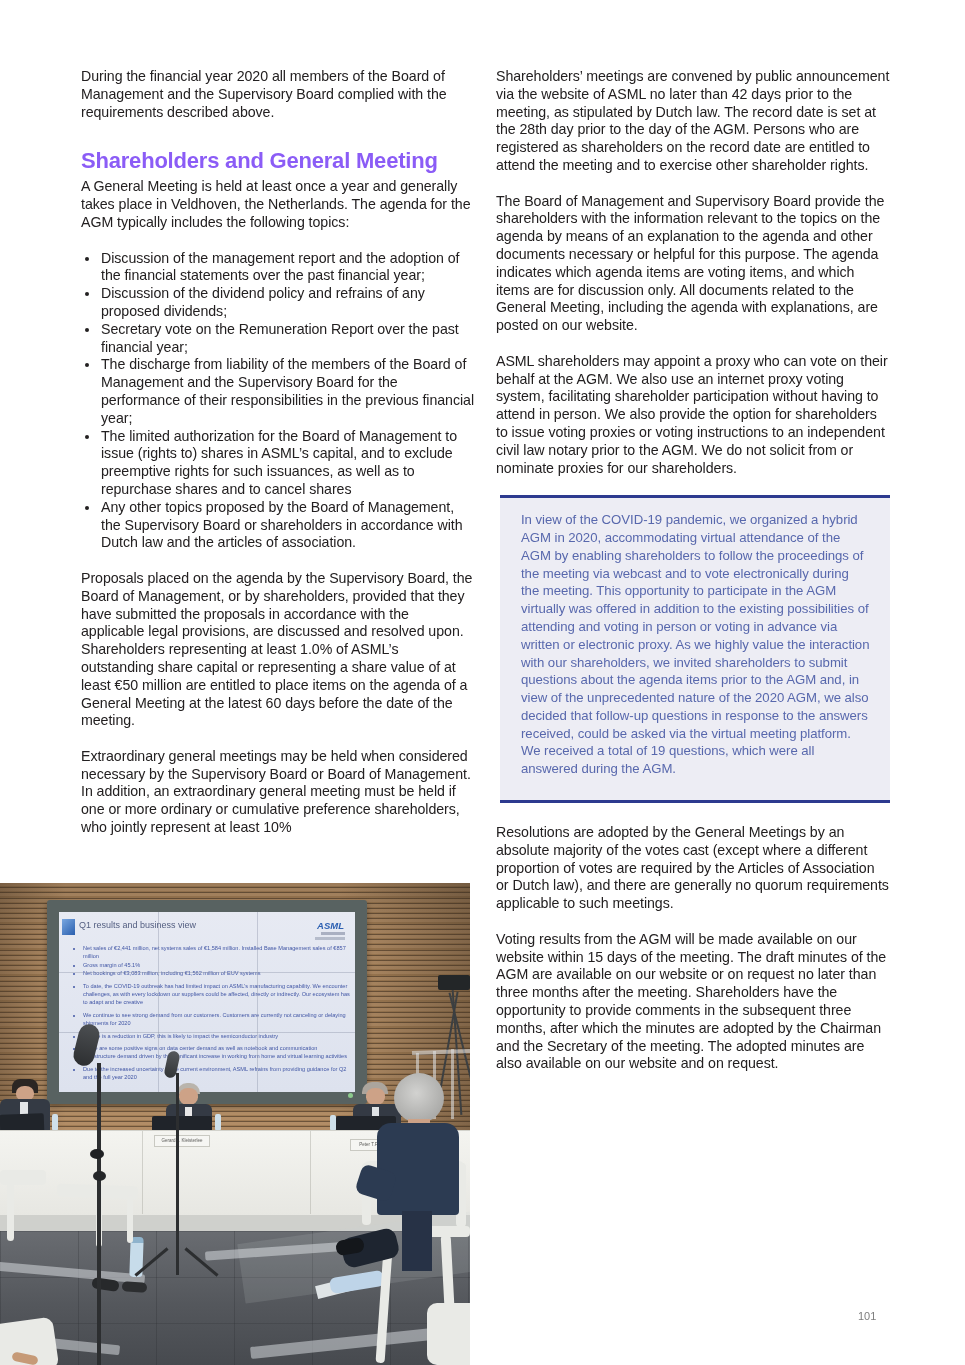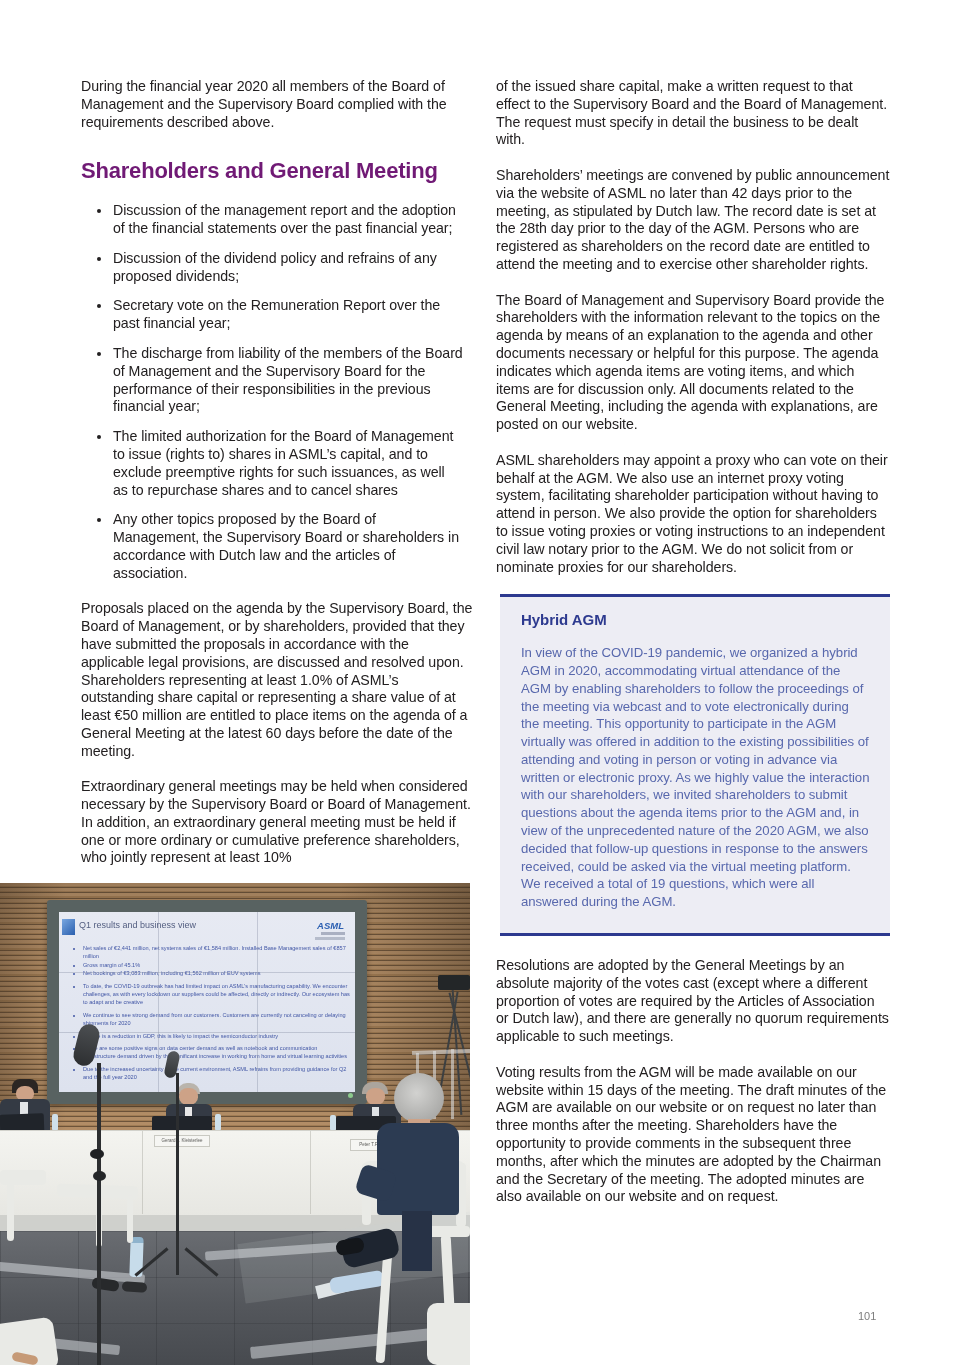--- a/index.html
+++ b/index.html
@@ -1,24 +1,24 @@
 <!DOCTYPE html>
 <html><head>
 <meta charset="utf-8">
 <style>
   html,body{margin:0;padding:0;background:#ffffff;}
   .page{position:relative;width:965px;height:1365px;background:#ffffff;overflow:hidden;
         font-family:"Liberation Sans",sans-serif;color:#232021;}
-  .col{position:absolute;top:78px;width:394px;font-size:14.2px;line-height:17.8px;letter-spacing:-0.05px;}
+  .col{position:absolute;top:68px;width:394px;font-size:14.2px;line-height:17.8px;letter-spacing:-0.05px;}
   .col-left{left:81px;}
   .col-right{left:496px;}
   .col p{margin:0 0 17.8px 0;}
-  h1{font-size:22px;line-height:26px;margin:27px 0 4px 0;font-weight:bold;color:#701a75;letter-spacing:-0.2px;}
+  h1{font-size:22px;line-height:26px;margin:27px 0 4px 0;font-weight:bold;color:#8b5cf6;letter-spacing:-0.2px;}
   ul.topics{margin:17.8px 0 17.8px 0;padding:0 0 0 19px;list-style:disc outside;}
-  ul.topics li{margin:12px;padding-left:1px;}
+  ul.topics li{margin:0;padding-left:1px;}
   .hybrid-box{background:#ededf4;border-top:3px solid #2d3a8f;border-bottom:3px solid #2d3a8f;
               margin:0 0 0 4px;padding:13px 20px 22px 21px;}
   .hybrid-box h2{margin:0 0 15px 0;font-size:15px;line-height:19px;color:#2d3a8f;font-weight:bold;}
   .hybrid-box p{margin:0;font-size:13.2px;line-height:17.8px;color:#5868ad;}
   .after-box{margin-top:21px !important;display:block;}
   .page-number{position:absolute;left:858px;top:1310px;font-size:11px;color:#7e7e7e;}
 
   
   .photo{position:absolute;left:0;top:883px;width:470px;height:482px;overflow:hidden;background:#63666b;}
   .ph{position:absolute;}
@@ -66,39 +66,38 @@
   .pole{background:#2c2e30;}
 </style>
 </head>
 <body>
 
 <div class="page">
 
   <div class="col col-left">
     <p>During the financial year 2020 all members of the Board of Management and the Supervisory Board complied with the requirements described above.</p>
     <h1>Shareholders and General Meeting</h1>
+    <p>A General Meeting is held at least once a year and generally takes place in Veldhoven, the Netherlands. The agenda for the AGM typically includes the following topics:</p>
     <ul class="topics">
       <li>Discussion of the management report and the adoption of the financial statements over the past financial year;</li>
       <li>Discussion of the dividend policy and refrains of any proposed dividends;</li>
       <li>Secretary vote on the Remuneration Report over the past financial year;</li>
       <li>The discharge from liability of the members of the Board of Management and the Supervisory Board for the performance of their responsibilities in the previous financial year;</li>
       <li>The limited authorization for the Board of Management to issue (rights to) shares in ASML’s capital, and to exclude preemptive rights for such issuances, as well as to repurchase shares and to cancel shares</li>
       <li>Any other topics proposed by the Board of Management, the Supervisory Board or shareholders in accordance with Dutch law and the articles of association.</li>
     </ul>
     <p>Proposals placed on the agenda by the Supervisory Board, the Board of Management, or by shareholders, provided that they have submitted the proposals in accordance with the applicable legal provisions, are discussed and resolved upon. Shareholders representing at least 1.0% of ASML’s outstanding share capital or representing a share value of at least €50 million are entitled to place items on the agenda of a General Meeting at the latest 60 days before the date of the meeting.</p>
     <p>Extraordinary general meetings may be held when considered necessary by the Supervisory Board or Board of Management. In addition, an extraordinary general meeting must be held if one or more ordinary or cumulative preference shareholders, who jointly represent at least 10%</p>
   </div>
 
   <div class="col col-right">
-    <p>of the issued share capital, make a written request to that effect to the Supervisory Board and the Board of Management. The request must specify in detail the business to be dealt with.</p>
     <p>Shareholders’ meetings are convened by public announcement via the website of ASML no later than 42 days prior to the meeting, as stipulated by Dutch law. The record date is set at the 28th day prior to the day of the AGM. Persons who are registered as shareholders on the record date are entitled to attend the meeting and to exercise other shareholder rights.</p>
     <p>The Board of Management and Supervisory Board provide the shareholders with the information relevant to the topics on the agenda by means of an explanation to the agenda and other documents necessary or helpful for this purpose. The agenda indicates which agenda items are voting items, and which items are for discussion only. All documents related to the General Meeting, including the agenda with explanations, are posted on our website.</p>
     <p>ASML shareholders may appoint a proxy who can vote on their behalf at the AGM. We also use an internet proxy voting system, facilitating shareholder participation without having to attend in person. We also provide the option for shareholders to issue voting proxies or voting instructions to an independent civil law notary prior to the AGM. We do not solicit from or nominate proxies for our shareholders.</p>
     <aside class="hybrid-box">
-      <h2>Hybrid AGM</h2>
       <p>In view of the COVID-19 pandemic, we organized a hybrid AGM in 2020, accommodating virtual attendance of the AGM by enabling shareholders to follow the proceedings of the meeting via webcast and to vote electronically during the meeting. This opportunity to participate in the AGM virtually was offered in addition to the existing possibilities of attending and voting in person or voting in advance via written or electronic proxy. As we highly value the interaction with our shareholders, we invited shareholders to submit questions about the agenda items prior to the AGM and, in view of the unprecedented nature of the 2020 AGM, we also decided that follow-up questions in response to the answers received, could be asked via the virtual meeting platform. We received a total of 19 questions, which were all answered during the AGM.</p>
     </aside>
     <p class="after-box">Resolutions are adopted by the General Meetings by an absolute majority of the votes cast (except where a different proportion of votes are required by the Articles of Association or Dutch law), and there are generally no quorum requirements applicable to such meetings.</p>
     <p>Voting results from the AGM will be made available on our website within 15 days of the meeting. The draft minutes of the AGM are available on our website or on request no later than three months after the meeting. Shareholders have the opportunity to provide comments in the subsequent three months, after which the minutes are adopted by the Chairman and the Secretary of the meeting. The adopted minutes are also available on our website and on request.</p>
   </div>
 
   <div class="photo">
     <div class="ph wood"></div>
     <div class="ph wood-shade"></div>
 

